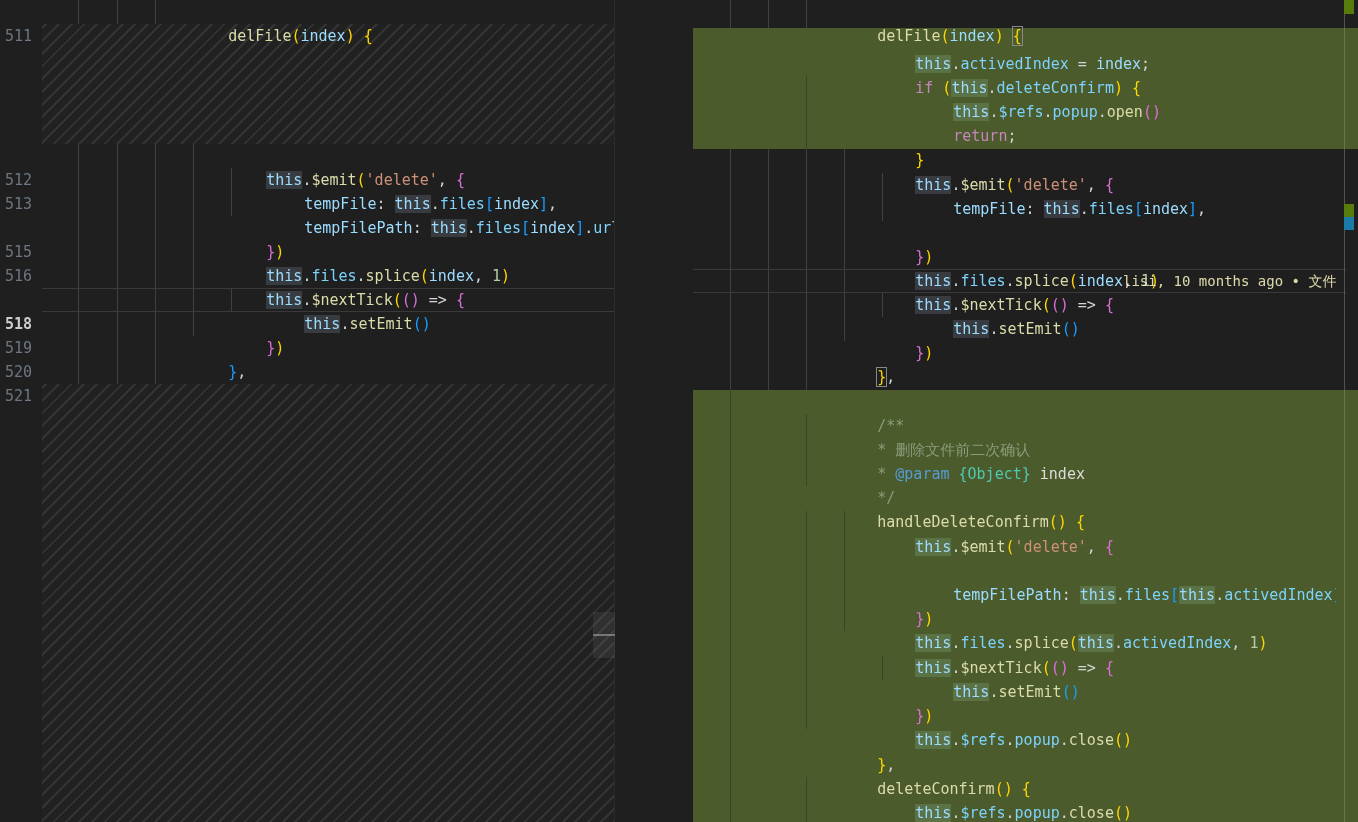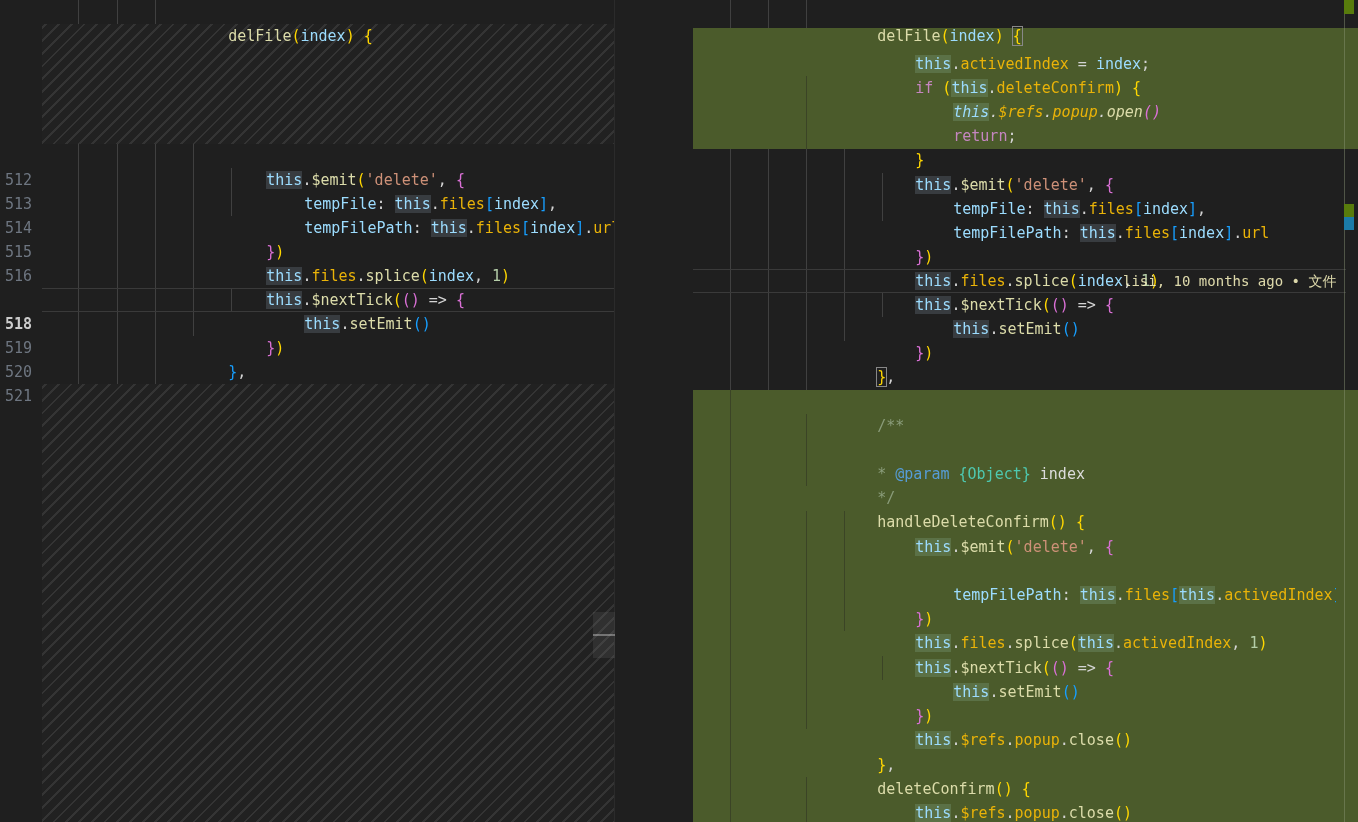--- a/index.html
+++ b/index.html
@@ -154,21 +154,21 @@
     height: 24px;
     border-top: 1px solid #3a3a3a;
     border-bottom: 1px solid #3a3a3a;
     z-index: 1;
   }
 
   
   .t-kw      { color: #c586c0; }       
   .t-this    { color: #9cdcfe; background: rgba(160,180,200,0.20); }
   .t-this-g  { color: #9cdcfe; background: rgba(150,190,170,0.22); }
-  .t-prop    { color: #eab308; }
+  .t-prop    { color: #7dd3fc; }
   .t-var     { color: #9cdcfe; }
   .t-str     { color: #ce9178; }
   .t-num     { color: #b5cea8; }
   .t-punct   { color: #d4d4d4; }
   .t-b1      { color: #ffd700; }       
   .t-b2      { color: #da70d6; }       
   .t-b3      { color: #179fff; }       
   .t-op      { color: #d4d4d4; }
   .t-cmt-g   { color: #8a9c7a; }
   .t-jsdoc-tag { color: #569cd6; }
@@ -266,28 +266,28 @@
 
     <div class="guide" style="left:78px;top:144px;height:240px;"></div>
     <div class="guide" style="left:117px;top:144px;height:240px;"></div>
     <div class="guide" style="left:155px;top:144px;height:240px;"></div>
     <div class="guide" style="left:193px;top:144px;height:192px;"></div>
     <div class="guide" style="left:231px;top:168px;height:48px;"></div>
     <div class="guide" style="left:231px;top:288px;height:24px;"></div>
 
     <div class="curline" style="left:42px;right:0;top:288px;"></div>
 
+    <div class="row" style="top:0;">
+      <span class="lg-num">511</span>
+    </div>
     <div class="row" style="top:144px;">
       <span class="lg-num">512</span>
     </div>
     <div class="row" style="top:168px;">
       <span class="lg-num">513</span>
-    </div>
-    <div class="row" style="top:192px;">
-      <span class="lg-num">514</span>
     </div>
     <div class="row" style="top:216px;">
       <span class="lg-num">515</span>
     </div>
     <div class="row" style="top:240px;">
       <span class="lg-num">516</span>
     </div>
     <div class="row" style="top:288px;">
       <span class="lg-num current">518</span>
     </div>
@@ -503,38 +503,35 @@
         <span style="padding-left:112px;"><span class="t-ident">delFile</span><span class="t-b1">(</span><span class="t-var">index</span><span class="t-b1">)</span> <span class="t-b1" style="outline:1px solid #888;">{</span></span>
       </div>
 
       <div class="row" style="top:28px;">
         <span style="padding-left:150px;"><span class="t-this-g">this</span><span class="t-punct">.</span><span class="t-prop">activedIndex</span> <span class="t-op">=</span> <span class="t-var">index</span><span class="t-punct">;</span></span>
       </div>
       <div class="row" style="top:52px;">
         <span style="padding-left:150px;"><span class="t-kw">if</span> <span class="t-b1">(</span><span class="t-this-g">this</span><span class="t-punct">.</span><span class="t-prop">deleteConfirm</span><span class="t-b1">)</span> <span class="t-b1">{</span></span>
       </div>
       <div class="row" style="top:76px;">
-        <span style="padding-left:188px;font-style:italic;"><span class="t-this-g">this</span><span class="t-punct">.</span><span class="t-prop">$refs</span><span class="t-punct">.</span><span class="t-prop">popup</span><span class="t-punct">.</span><span class="t-ident">open</span><span class="t-b2">()</span></span>
+        <span style="padding-left:188px;"><span class="t-this-g">this</span><span class="t-punct">.</span><span class="t-prop">$refs</span><span class="t-punct">.</span><span class="t-prop">popup</span><span class="t-punct">.</span><span class="t-ident">open</span><span class="t-b2">()</span></span>
       </div>
       <div class="row" style="top:100px;">
         <span style="padding-left:188px;"><span class="t-kw">return</span><span class="t-punct">;</span></span>
       </div>
       <div class="row" style="top:124px;">
         <span style="padding-left:150px;"><span class="t-b1">}</span></span>
       </div>
 
       <div class="row" style="top:149px;">
         <span style="padding-left:150px;"><span class="t-this">this</span><span class="t-punct">.</span><span class="t-ident">$emit</span><span class="t-b1">(</span><span class="t-str">'delete'</span><span class="t-punct">,</span> <span class="t-b2">{</span></span>
       </div>
       <div class="row" style="top:173px;">
         <span style="padding-left:188px;"><span class="t-var">tempFile</span><span class="t-punct">:</span> <span class="t-this">this</span><span class="t-punct">.</span><span class="t-prop">files</span><span class="t-b3">[</span><span class="t-var">index</span><span class="t-b3">]</span><span class="t-punct">,</span></span>
       </div>
-      <div class="row" style="top:197px;">
-        <span style="padding-left:188px;"><span class="t-var">tempFilePath</span><span class="t-punct">:</span> <span class="t-this">this</span><span class="t-punct">.</span><span class="t-prop">files</span><span class="t-b3">[</span><span class="t-var">index</span><span class="t-b3">]</span><span class="t-punct">.</span><span class="t-prop">url</span></span>
-      </div>
       <div class="row" style="top:221px;">
         <span style="padding-left:150px;"><span class="t-b2">}</span><span class="t-b1">)</span></span>
       </div>
       <div class="row" style="top:245px;">
         <span style="padding-left:150px;"><span class="t-this">this</span><span class="t-punct">.</span><span class="t-prop">files</span><span class="t-punct">.</span><span class="t-ident">splice</span><span class="t-b1">(</span><span class="t-var">index</span><span class="t-punct">,</span> <span class="t-num">1</span><span class="t-b1">)</span></span>
       </div>
       <div class="row" style="top:269px;">
         <span style="padding-left:150px;"><span class="t-this">this</span><span class="t-punct">.</span><span class="t-ident">$nextTick</span><span class="t-b1">(</span><span class="t-b2">(</span><span class="t-b2">)</span> <span class="t-op">=&gt;</span> <span class="t-b2">{</span></span>
       </div>
       <div class="row" style="top:293px;">
@@ -542,20 +539,23 @@
       </div>
       <div class="row" style="top:317px;">
         <span style="padding-left:150px;"><span class="t-b2">}</span><span class="t-b1">)</span></span>
       </div>
       <div class="row" style="top:341px;">
         <span style="padding-left:112px;"><span class="t-b1" style="outline:1px solid #888;">}</span><span class="t-punct">,</span></span>
       </div>
 
       <div class="row" style="top:390px;">
         <span style="padding-left:112px;"><span class="t-cmt-g">/**</span></span>
+      </div>
+      <div class="row" style="top:414px;">
+        <span style="padding-left:112px;"><span class="t-cmt-g">* 删除文件前二次确认</span></span>
       </div>
       <div class="row" style="top:438px;">
         <span style="padding-left:112px;"><span class="t-cmt-g">* </span><span class="t-jsdoc-tag">@param</span> <span class="t-jsdoc-type">{Object}</span> <span class="t-jsdoc-name">index</span></span>
       </div>
       <div class="row" style="top:462px;">
         <span style="padding-left:112px;"><span class="t-cmt-g">*/</span></span>
       </div>
       <div class="row" style="top:486px;">
         <span style="padding-left:112px;"><span class="t-ident">handleDeleteConfirm</span><span class="t-b1">()</span> <span class="t-b1">{</span></span>
       </div>

